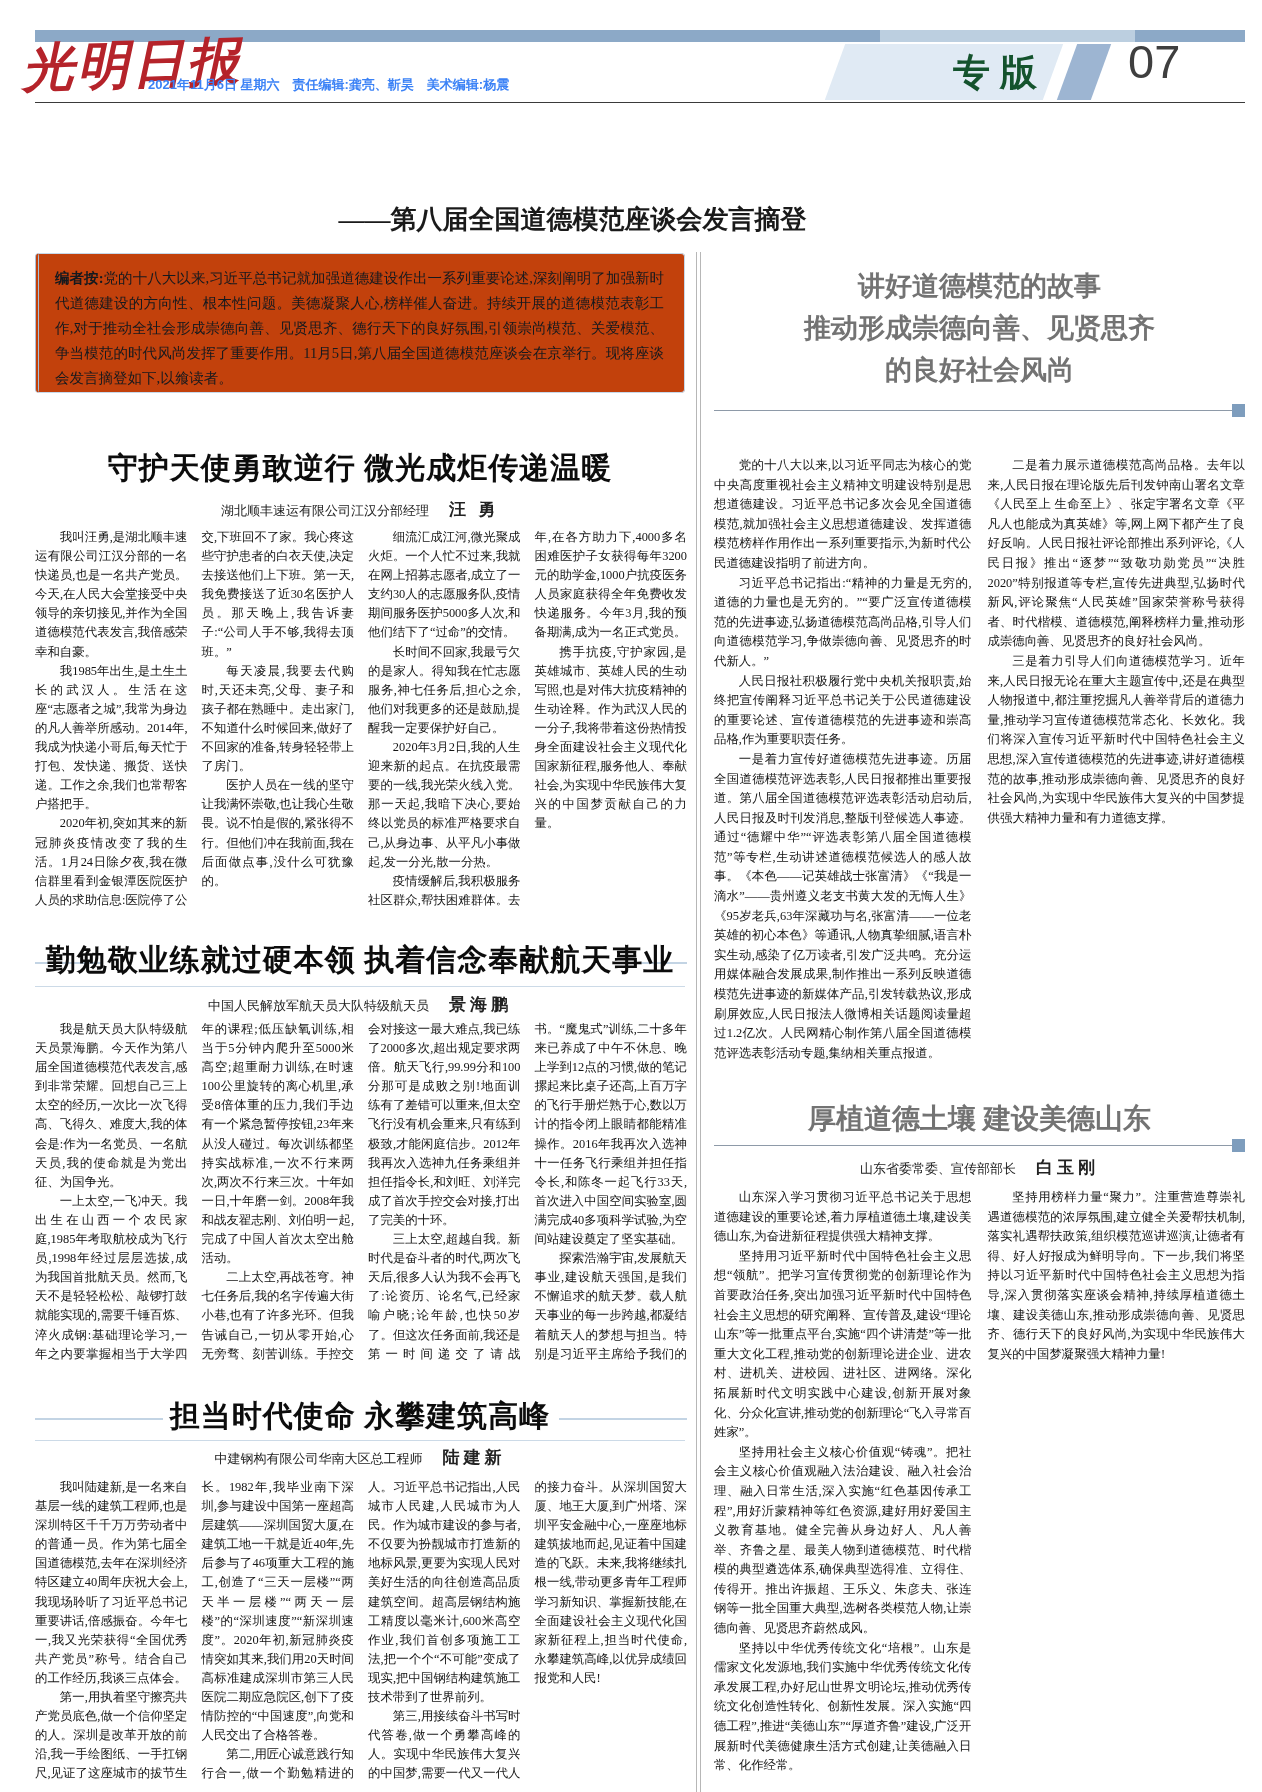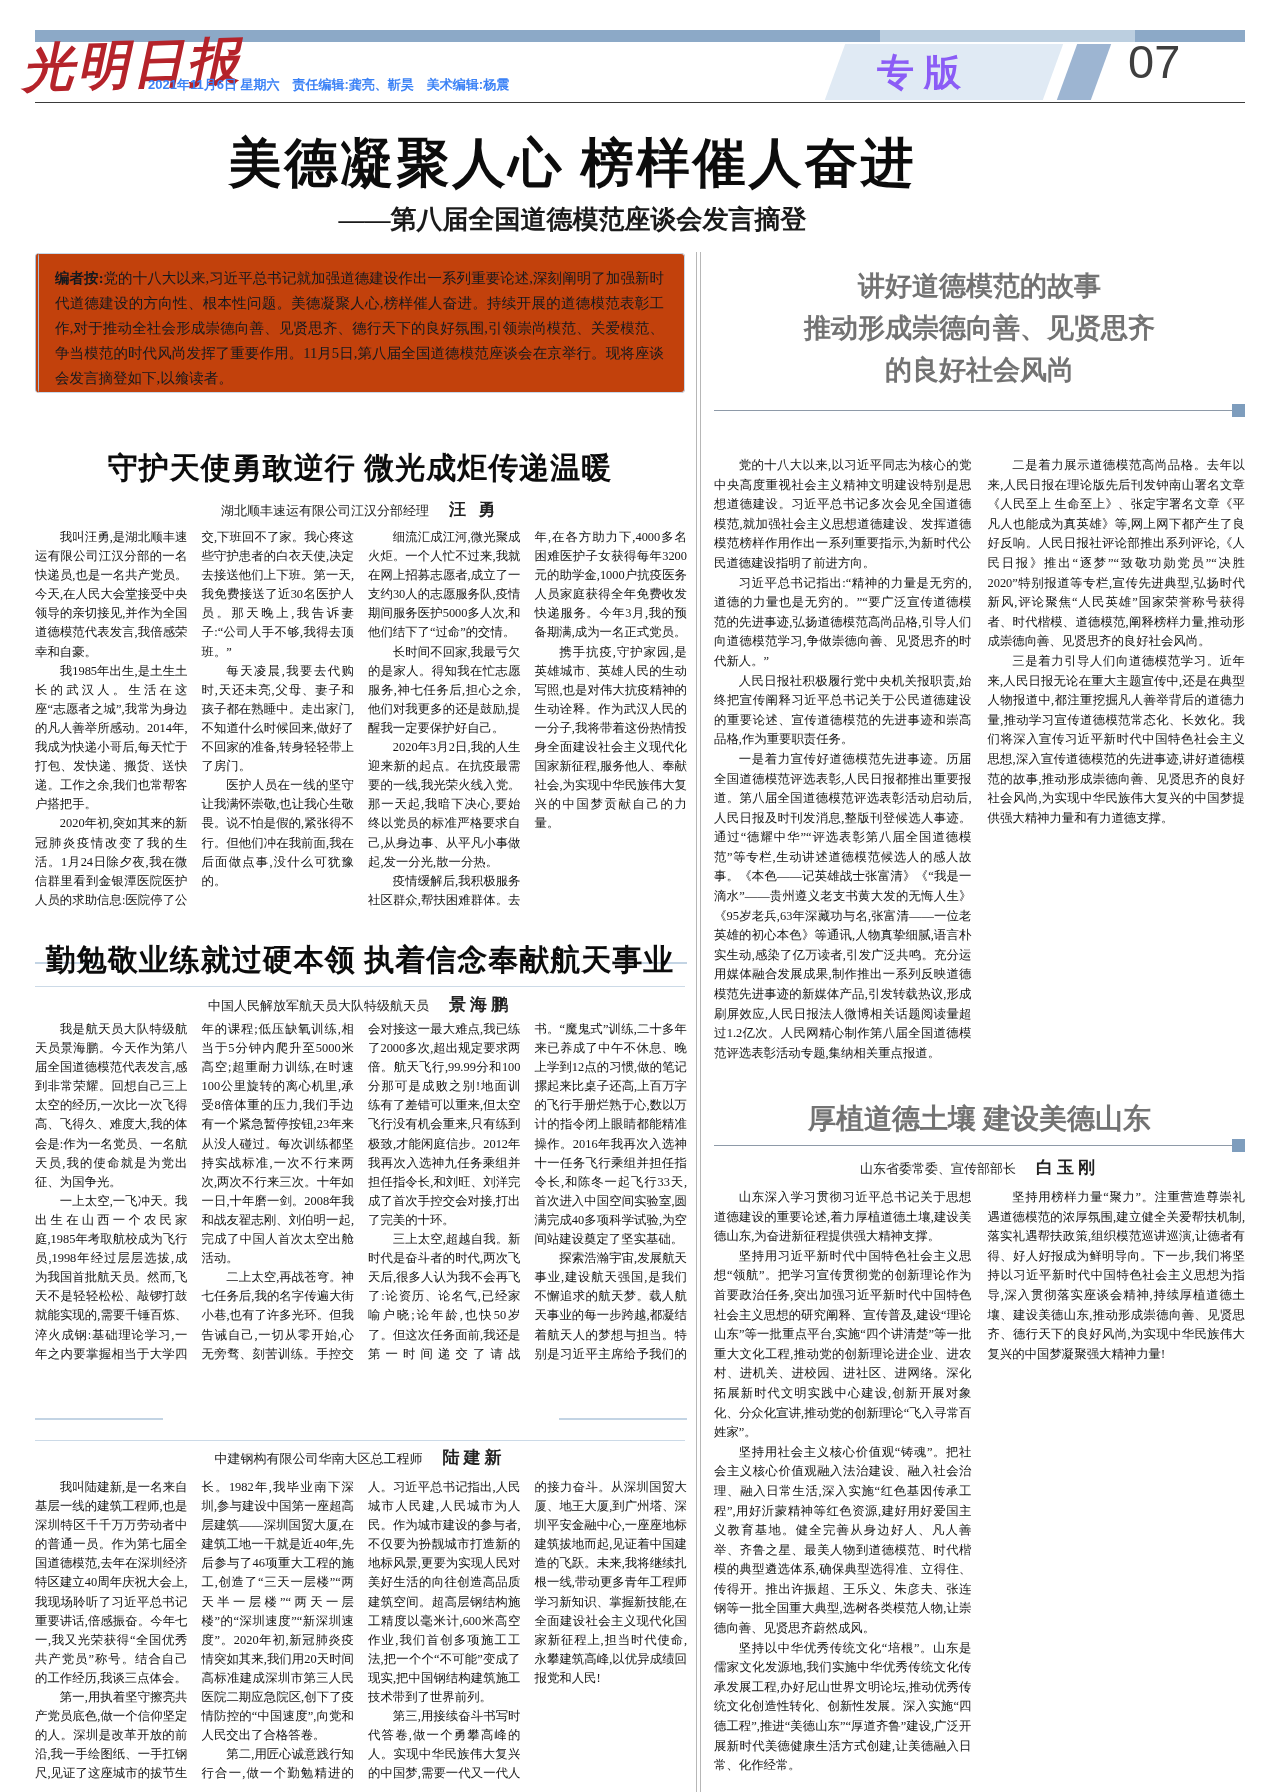--- a/index.html
+++ b/index.html
@@ -5,22 +5,22 @@
   html,body{margin:0;padding:0;background:#f2f2f2;}
   .page{position:relative;width:1262px;height:1792px;background:#ffffff;margin:0 auto;
         font-family:"Liberation Serif","DejaVu Serif",serif;color:#111;overflow:hidden;}
 
   
   .topbar{position:absolute;left:35px;top:30px;width:1210px;height:12px;background:#8ca9c7;}
   .topbar-light{position:absolute;left:880px;top:30px;width:255px;height:12px;background:#bccfe0;}
   .edition-wrap{position:absolute;left:835px;top:44px;width:330px;height:56px;}
   .edition-para{position:absolute;left:0;top:0;width:218px;height:56px;background:#e0eaf4;transform:skewX(-20deg);}
   .edition-stripe{position:absolute;left:232px;top:0;width:34px;height:56px;background:#9db5d2;transform:skewX(-20deg);}
-  .edition-label{position:absolute;left:42px;top:4px;width:170px;text-align:left;font-size:37px;font-weight:bold;
-                 color:#8b5cf6;letter-spacing:10px;font-family:"Liberation Sans","DejaVu Sans",sans-serif;}
+  .edition-label{position:absolute;left:42px;top:4px;width:170px;text-align:right;font-size:37px;font-weight:bold;
+                 color:#14532d;letter-spacing:10px;font-family:"Liberation Sans","DejaVu Sans",sans-serif;}
   .page-number{position:absolute;left:1128px;top:34px;font-size:47px;color:#3f3f3f;
                font-family:"Liberation Sans","DejaVu Sans",sans-serif;}
   .logo{position:absolute;left:22px;top:34px;font-size:52px;font-weight:bold;font-style:italic;
         color:#b5232a;letter-spacing:3px;transform:rotate(-2deg);transform-origin:left center;}
   .dateline{position:absolute;left:148px;top:76px;font-size:13px;font-weight:bold;color:#3b82f6;
             font-family:"Liberation Sans","DejaVu Sans",sans-serif;}
   .mast-rule{position:absolute;left:35px;top:102px;width:1210px;height:1px;background:#3a3a3a;}
 
   
   .lead-hl{position:absolute;left:0;top:128px;width:1145px;text-align:center;font-size:53px;font-weight:bold;
@@ -85,21 +85,20 @@
   <div class="edition-wrap">
     <div class="edition-para"></div>
     <div class="edition-stripe"></div>
     <div class="edition-label">专版</div>
   </div>
   <div class="page-number">07</div>
   <div class="logo">光明日报</div>
   <div class="dateline">2021年11月6日 星期六　责任编辑:龚亮、靳昊　美术编辑:杨震</div>
   <div class="mast-rule"></div>
 
-  <div class="lead-hl">美德凝聚人心  榜样催人奋进</div>
   <div class="lead-sub">——第八届全国道德模范座谈会发言摘登</div>
 
   <div class="v-divider"></div>
 
   <div class="editor-box">
     <p><span class="editor-label">编者按:</span><span>党的十八大以来,习近平总书记就加强道德建设作出一系列重要论述,深刻阐明了加强新时代道德建设的方向性、根本性问题。美德凝聚人心,榜样催人奋进。持续开展的道德模范表彰工作,对于推动全社会形成崇德向善、见贤思齐、德行天下的良好氛围,引领崇尚模范、关爱模范、争当模范的时代风尚发挥了重要作用。11月5日,第八届全国道德模范座谈会在京举行。现将座谈会发言摘登如下,以飨读者。</span></p>
   </div>
 
   <div class="art-hl a1-hl">守护天使勇敢逆行  微光成炬传递温暖</div>
   <div class="byline a1-byline">
@@ -128,20 +127,21 @@
   <div class="body-cols body-left a2-body">
       <p>我是航天员大队特级航天员景海鹏。今天作为第八届全国道德模范代表发言,感到非常荣耀。回想自己三上太空的经历,一次比一次飞得高、飞得久、难度大,我的体会是:作为一名党员、一名航天员,我的使命就是为党出征、为国争光。</p>
       <p>一上太空,一飞冲天。我出生在山西一个农民家庭,1985年考取航校成为飞行员,1998年经过层层选拔,成为我国首批航天员。然而,飞天不是轻轻松松、敲锣打鼓就能实现的,需要千锤百炼、淬火成钢:基础理论学习,一年之内要掌握相当于大学四年的课程;低压缺氧训练,相当于5分钟内爬升至5000米高空;超重耐力训练,在时速100公里旋转的离心机里,承受8倍体重的压力,我们手边有一个紧急暂停按钮,23年来从没人碰过。每次训练都坚持实战标准,一次不行来两次,两次不行来三次。十年如一日,十年磨一剑。2008年我和战友翟志刚、刘伯明一起,完成了中国人首次太空出舱活动。</p>
       <p>二上太空,再战苍穹。神七任务后,我的名字传遍大街小巷,也有了许多光环。但我告诫自己,一切从零开始,心无旁骛、刻苦训练。手控交会对接这一最大难点,我已练了2000多次,超出规定要求两倍。航天飞行,99.99分和100分那可是成败之别!地面训练有了差错可以重来,但太空飞行没有机会重来,只有练到极致,才能闲庭信步。2012年我再次入选神九任务乘组并担任指令长,和刘旺、刘洋完成了首次手控交会对接,打出了完美的十环。</p>
       <p>三上太空,超越自我。新时代是奋斗者的时代,两次飞天后,很多人认为我不会再飞了:论资历、论名气,已经家喻户晓;论年龄,也快50岁了。但这次任务面前,我还是第一时间递交了请战书。“魔鬼式”训练,二十多年来已养成了中午不休息、晚上学到12点的习惯,做的笔记摞起来比桌子还高,上百万字的飞行手册烂熟于心,数以万计的指令闭上眼睛都能精准操作。2016年我再次入选神十一任务飞行乘组并担任指令长,和陈冬一起飞行33天,首次进入中国空间实验室,圆满完成40多项科学试验,为空间站建设奠定了坚实基础。</p>
       <p>探索浩瀚宇宙,发展航天事业,建设航天强国,是我们不懈追求的航天梦。载人航天事业的每一步跨越,都凝结着航天人的梦想与担当。特别是习近平主席给予我们的关怀厚爱:2017年7月28日,习主席为我颁授“八一勋章”,勉励我继续作出新的更大的成绩;今年6月23日,亲临北京航天飞行控制中心与神十二乘组通话,令我们倍受鼓舞。当前,中国空间站建造已全面展开,翟志刚、王亚平、叶光富3名战友正在太空出差,首次在轨驻留180天。我们全体航天员将始终牢记初心使命,矢志传承弘扬载人航天精神,努力创造无愧于党、无愧于时代的光辉业绩!</p>
     </div>
 
   <div class="flank a3-flank-l"></div>
   <div class="flank a3-flank-r"></div>
+  <div class="art-hl a3-hl">担当时代使命  永攀建筑高峰</div>
   <div class="underline-lt a3-under"></div>
   <div class="byline a3-byline">
     <span>中建钢构有限公司华南大区总工程师</span><span class="name">陆建新</span>
   </div>
   <div class="body-cols body-left a3-body">
       <p>我叫陆建新,是一名来自基层一线的建筑工程师,也是深圳特区千千万万劳动者中的普通一员。作为第七届全国道德模范,去年在深圳经济特区建立40周年庆祝大会上,我现场聆听了习近平总书记重要讲话,倍感振奋。今年七一,我又光荣获得“全国优秀共产党员”称号。结合自己的工作经历,我谈三点体会。</p>
       <p>第一,用执着坚守擦亮共产党员底色,做一个信仰坚定的人。深圳是改革开放的前沿,我一手绘图纸、一手扛钢尺,见证了这座城市的拔节生长。1982年,我毕业南下深圳,参与建设中国第一座超高层建筑——深圳国贸大厦,在建筑工地一干就是近40年,先后参与了46项重大工程的施工,创造了“三天一层楼”“两天半一层楼”“两天一层楼”的“深圳速度”“新深圳速度”。2020年初,新冠肺炎疫情突如其来,我们用20天时间高标准建成深圳市第三人民医院二期应急院区,创下了疫情防控的“中国速度”,向党和人民交出了合格答卷。</p>
       <p>第二,用匠心诚意践行知行合一,做一个勤勉精进的人。习近平总书记指出,人民城市人民建,人民城市为人民。作为城市建设的参与者,不仅要为扮靓城市打造新的地标风景,更要为实现人民对美好生活的向往创造高品质建筑空间。超高层钢结构施工精度以毫米计,600米高空作业,我们首创多项施工工法,把一个个“不可能”变成了现实,把中国钢结构建筑施工技术带到了世界前列。</p>
       <p>第三,用接续奋斗书写时代答卷,做一个勇攀高峰的人。实现中华民族伟大复兴的中国梦,需要一代又一代人的接力奋斗。从深圳国贸大厦、地王大厦,到广州塔、深圳平安金融中心,一座座地标建筑拔地而起,见证着中国建造的飞跃。未来,我将继续扎根一线,带动更多青年工程师学习新知识、掌握新技能,在全面建设社会主义现代化国家新征程上,担当时代使命,永攀建筑高峰,以优异成绩回报党和人民!</p>
     </div>

